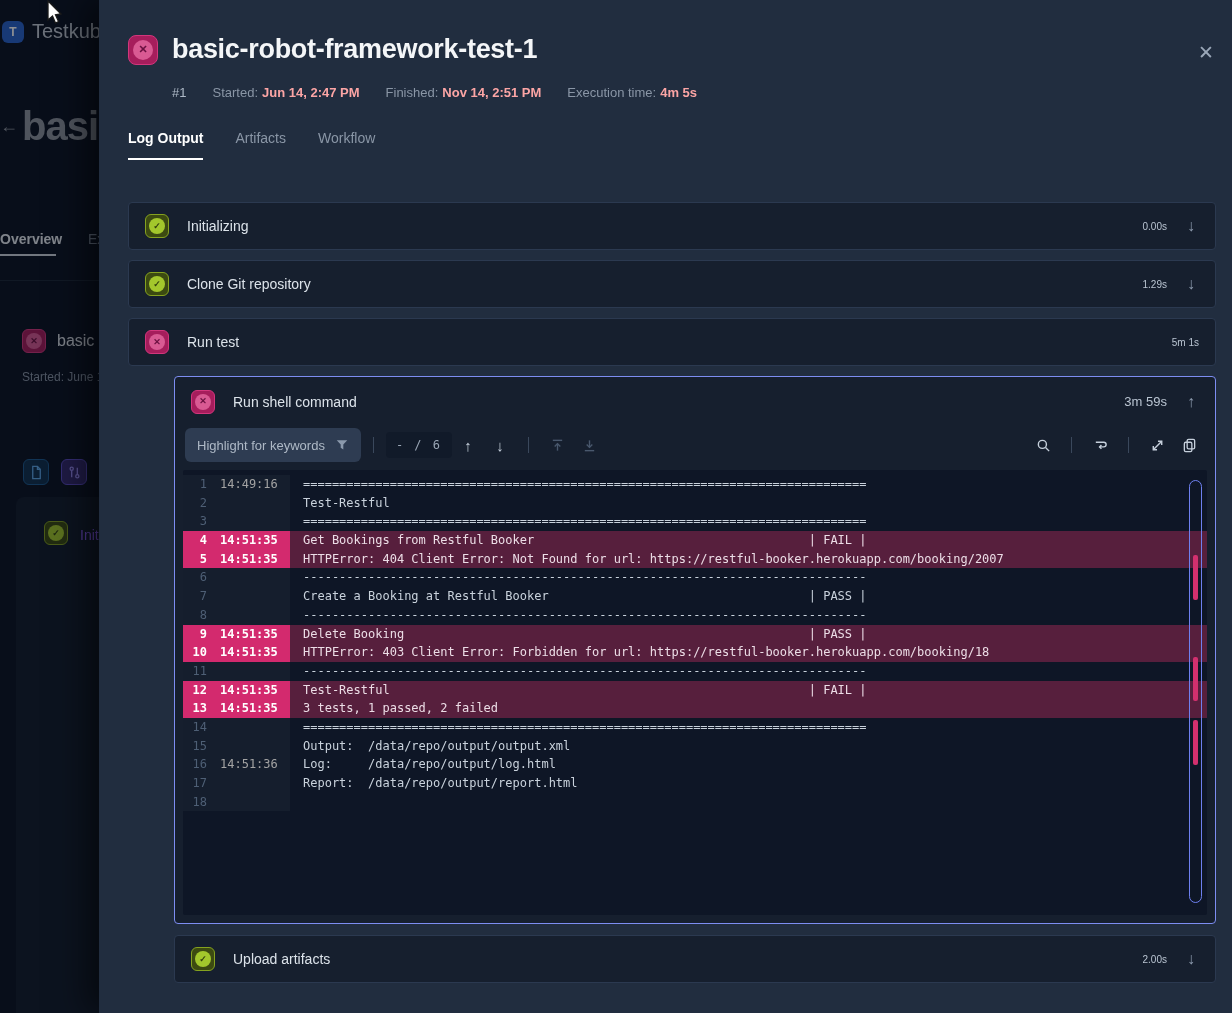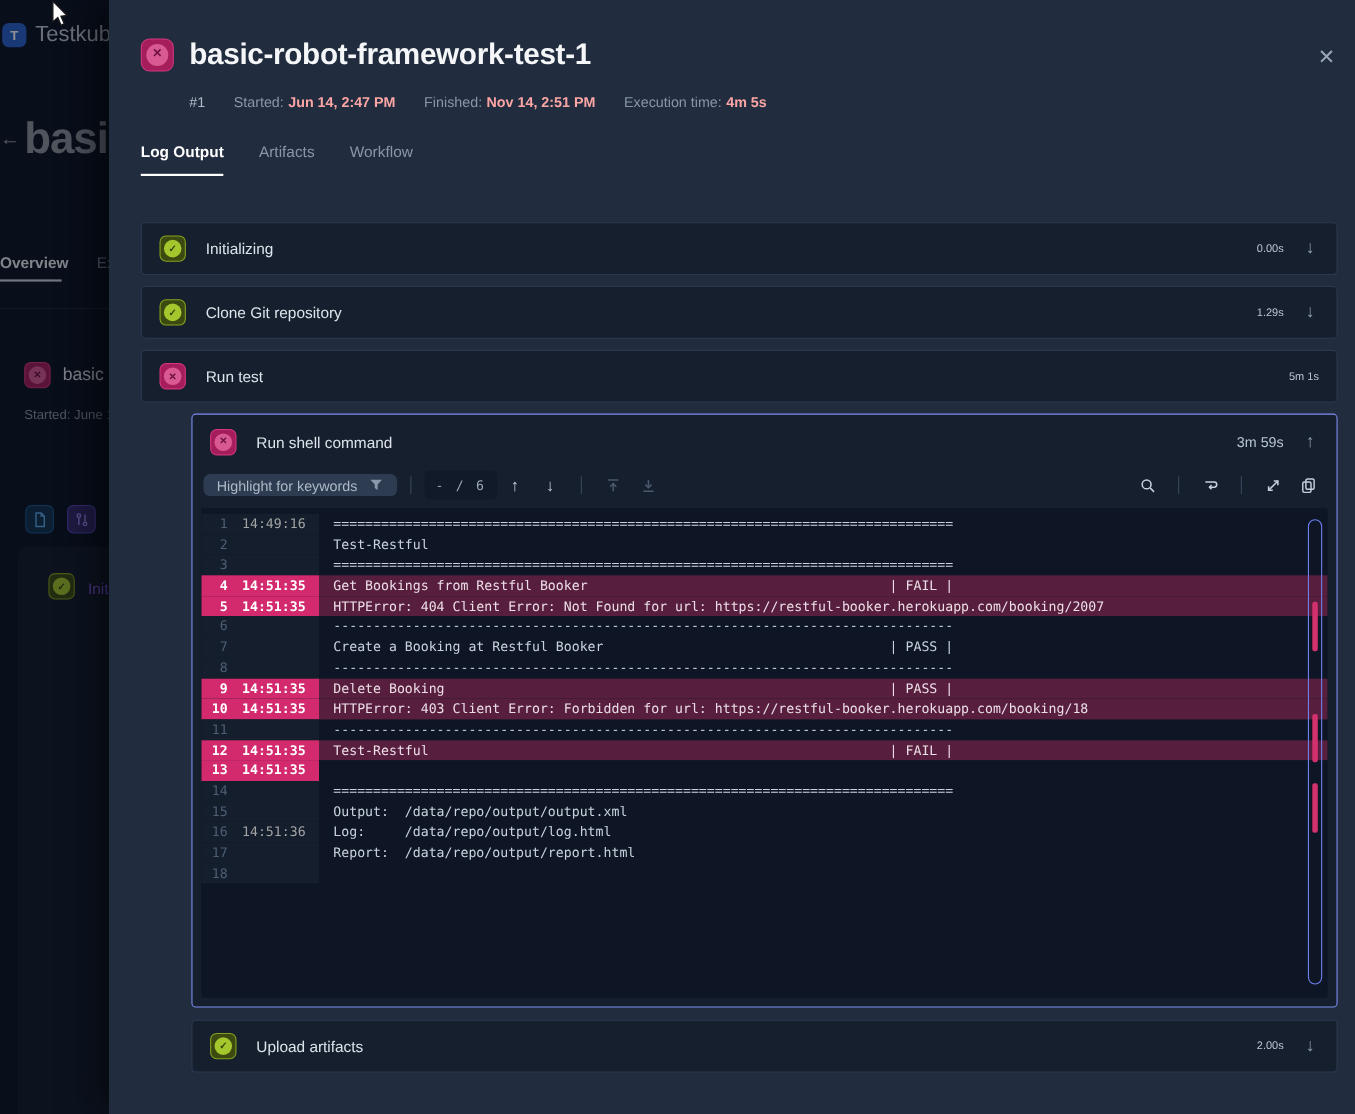--- a/index.html
+++ b/index.html
@@ -74,21 +74,21 @@
   .indent { margin-left:46px; }
 
   .sub-card { border:1px solid #7d8df2; border-radius:4px; background:#161f2e; margin-bottom:11px; }
   .sub-header { height:49px; display:flex; align-items:center; padding:0 16px; }
   .sub-header .label { flex:1; margin-left:18px; font-size:14px; color:#dce3ea; }
   .sub-header .dur { font-size:13px; color:#bac5d2; }
   .sub-header .chev { margin-left:16px; width:16px; text-align:center; font-size:16px; color:#8b99ac; cursor:pointer; }
 
   .log-toolbar { display:flex; align-items:center; padding:2px 10px 8px 10px; }
   .hl-pill { display:flex; align-items:center; gap:10px; background:#2e3c52; border-radius:6px;
-             height:20px; padding:0 12px; color:#aeb9c6; font-size:13px; cursor:pointer; }
+             height:34px; padding:0 12px; color:#aeb9c6; font-size:13px; cursor:pointer; }
   .hl-pill svg { color:#8b99ac; }
   .tb-div { width:1px; height:16px; background:#3a485c; margin:0 12px; }
   .counter { background:#111a29; border-radius:4px; height:26px; display:flex; align-items:center;
              padding:0 10px; color:#9aa6b5; font-size:12px; font-family:"DejaVu Sans Mono", monospace; letter-spacing:2px; }
   .tb-btn { background:none; border:none; color:#c6d0dc; font-size:15px; width:24px; height:24px; margin:0 4px;
             display:flex; align-items:center; justify-content:center; cursor:pointer; }
   .tb-btn.dim { color:#49586d; }
   .tb-spacer { flex:1; }
 
   .log-area { margin:0 8px 8px 8px; background:#0e1626; border-radius:2px; height:445px;
@@ -362,20 +362,21 @@
                 <span class="ln">12</span>
                 <span class="ts">14:51:35</span>
               </span>
               <span class="tx">Test-Restful                                                          | FAIL |</span>
             </div>
             <div class="log-row hl">
               <span class="gut">
                 <span class="ln">13</span>
                 <span class="ts">14:51:35</span>
               </span>
+              <span class="tx">3 tests, 1 passed, 2 failed</span>
             </div>
             <div class="log-row">
               <span class="gut">
                 <span class="ln">14</span>
                 <span class="ts"></span>
               </span>
               <span class="tx">==============================================================================</span>
             </div>
             <div class="log-row">
               <span class="gut">

